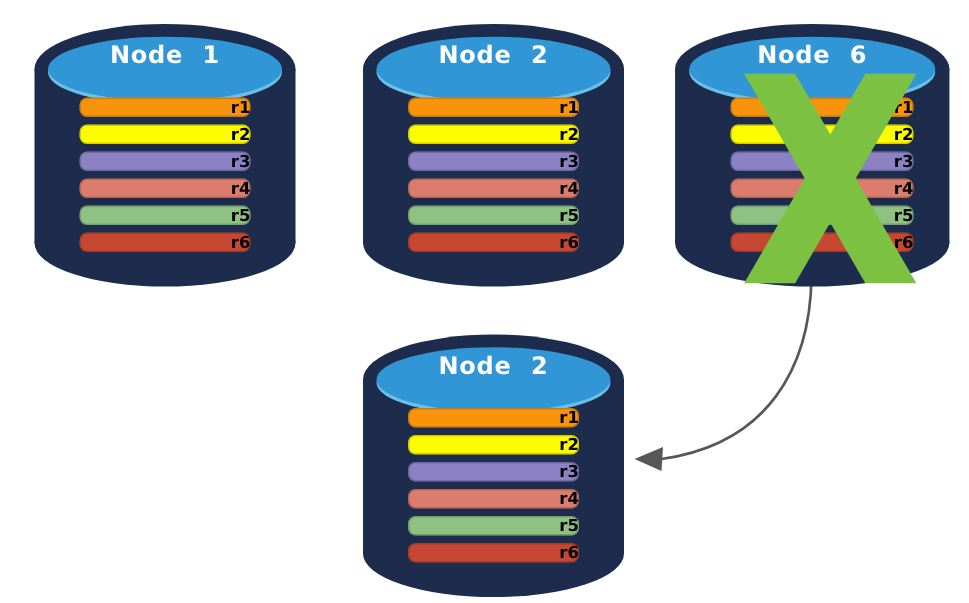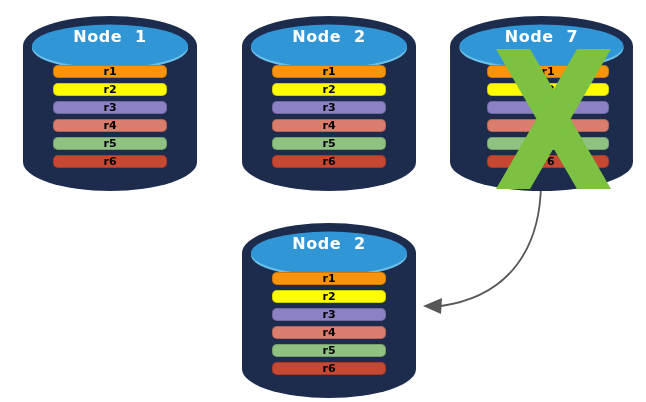--- a/index.html
+++ b/index.html
@@ -52,21 +52,21 @@
     width: 114px;
     display: flex;
     flex-direction: column;
     gap: 5px;
   }
   .node--wide .rows { left: 38px; width: 122px; }
   .row {
     height: 13px;
     border-radius: 5px;
     box-shadow: inset 0 0 0 1px rgba(0,0,0,0.18);
-    text-align: center;
+    text-align: right;
     font-size: 11px;
     line-height: 13px;
     font-weight: bold;
     color: var(--row-text);
   }
   .xmark {
     position: absolute;
     left: 47px;
     top: 41px;
     width: 115px;
@@ -129,21 +129,21 @@
   </div>
 
   <div class="node node--wide" style="left:449px; top:8px;">
     <svg class="cyl" viewBox="0 0 176 184" preserveAspectRatio="none">
       <ellipse class="body" cx="88" cy="154" rx="87" ry="29"></ellipse>
       <rect class="body" x="1" y="38" width="174" height="116"></rect>
       <ellipse class="body" cx="88" cy="38" rx="87" ry="30"></ellipse>
       <ellipse class="cap-hl" cx="88" cy="40" rx="78" ry="22"></ellipse>
       <ellipse class="cap" cx="88" cy="38" rx="78" ry="21.5"></ellipse>
     </svg>
-    <div class="node-title">Node 7</div>
+    <div class="node-title">Node 6</div>
     <div class="rows">
         <div class="row" style="background: rgb(248, 148, 11);"><span>r1</span></div>
         <div class="row" style="background: rgb(253, 253, 0);"><span>r2</span></div>
         <div class="row" style="background: rgb(140, 129, 196);"><span>r3</span></div>
         <div class="row" style="background: rgb(218, 125, 109);"><span>r4</span></div>
         <div class="row" style="background: rgb(143, 193, 131);"><span>r5</span></div>
         <div class="row" style="background: rgb(199, 72, 50);"><span>r6</span></div>
       </div>
     <svg class="xmark" viewBox="0 0 115 140">
       <polygon points="0,0 34,0 115,140 81,140"></polygon>

